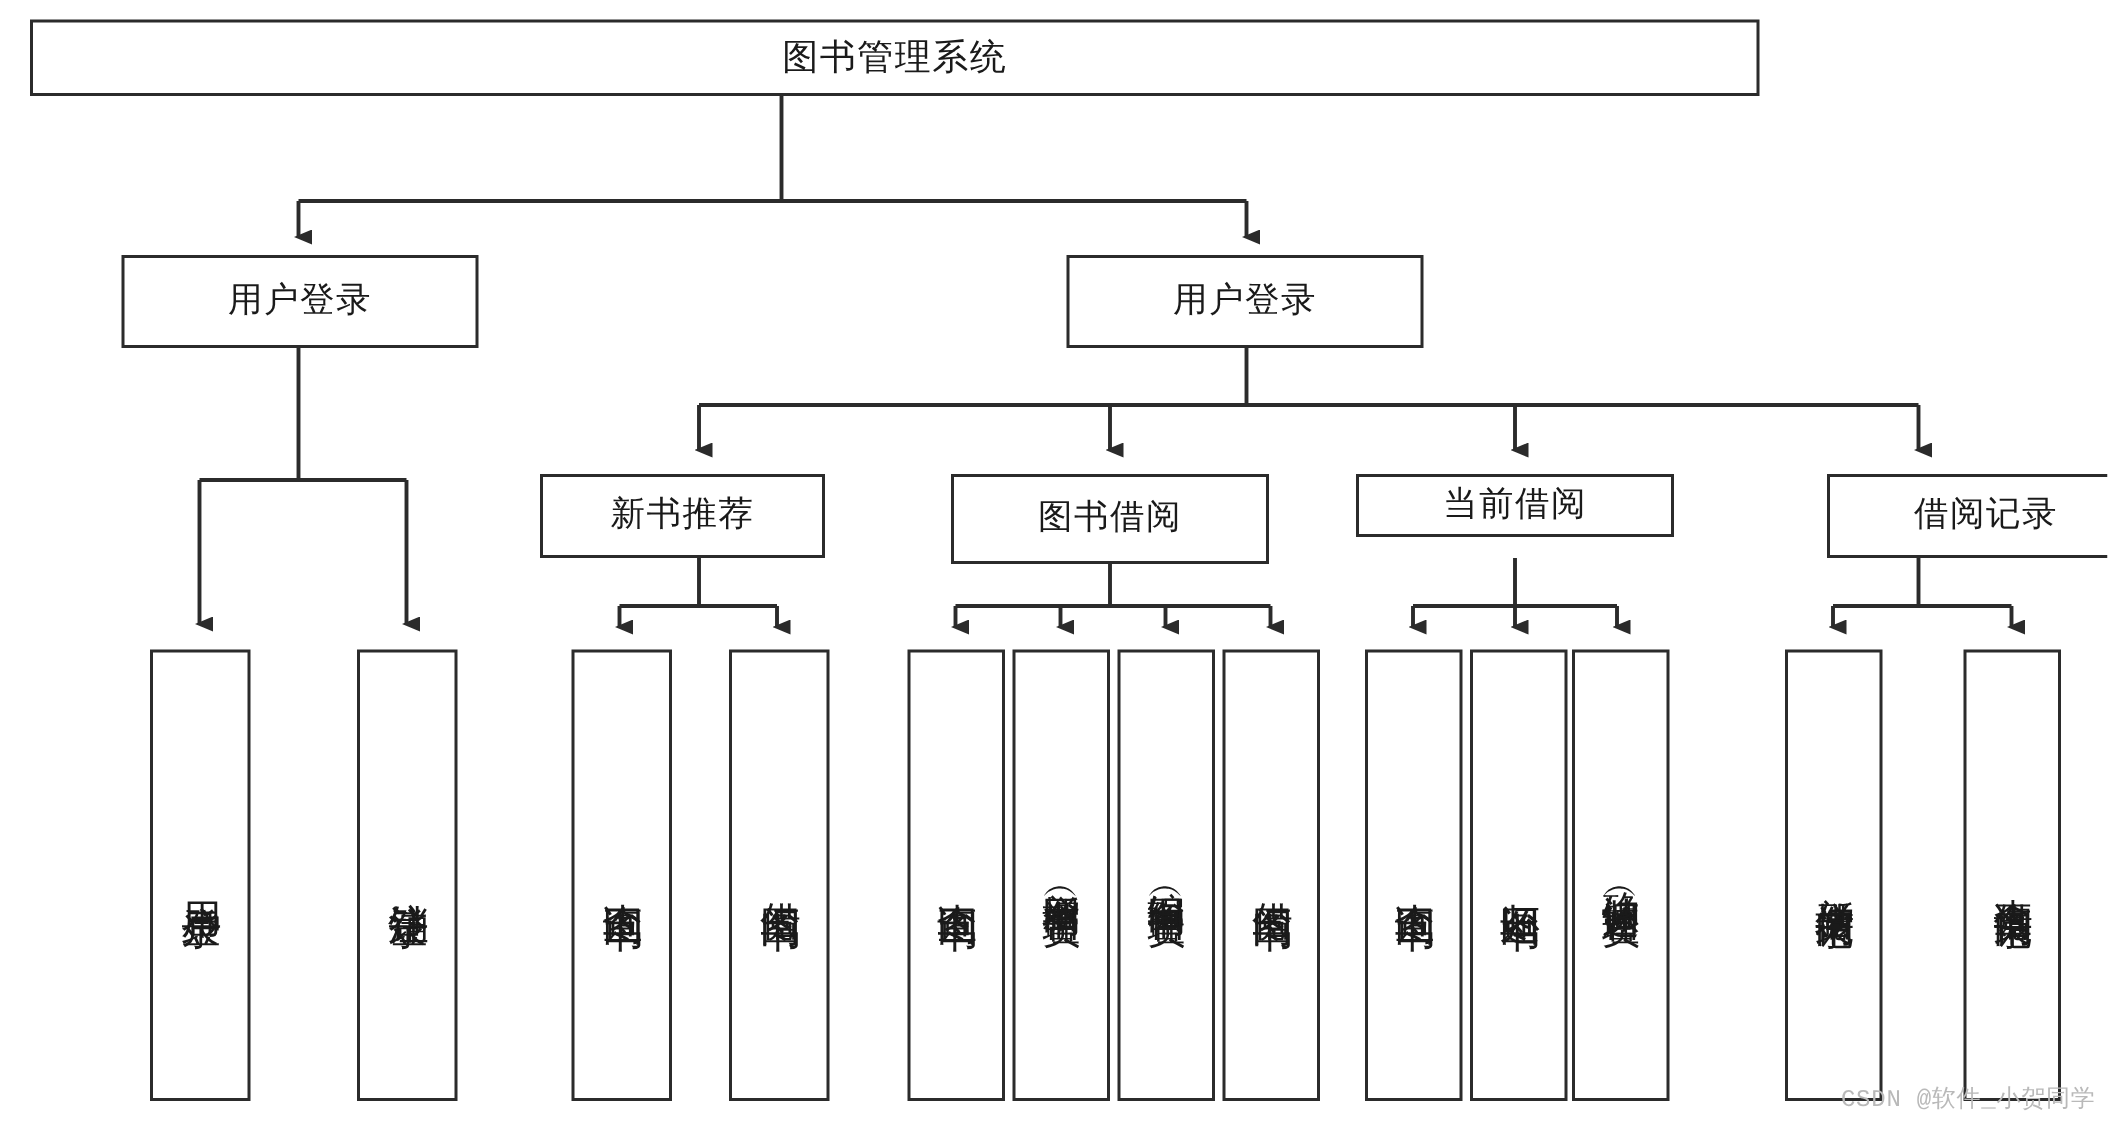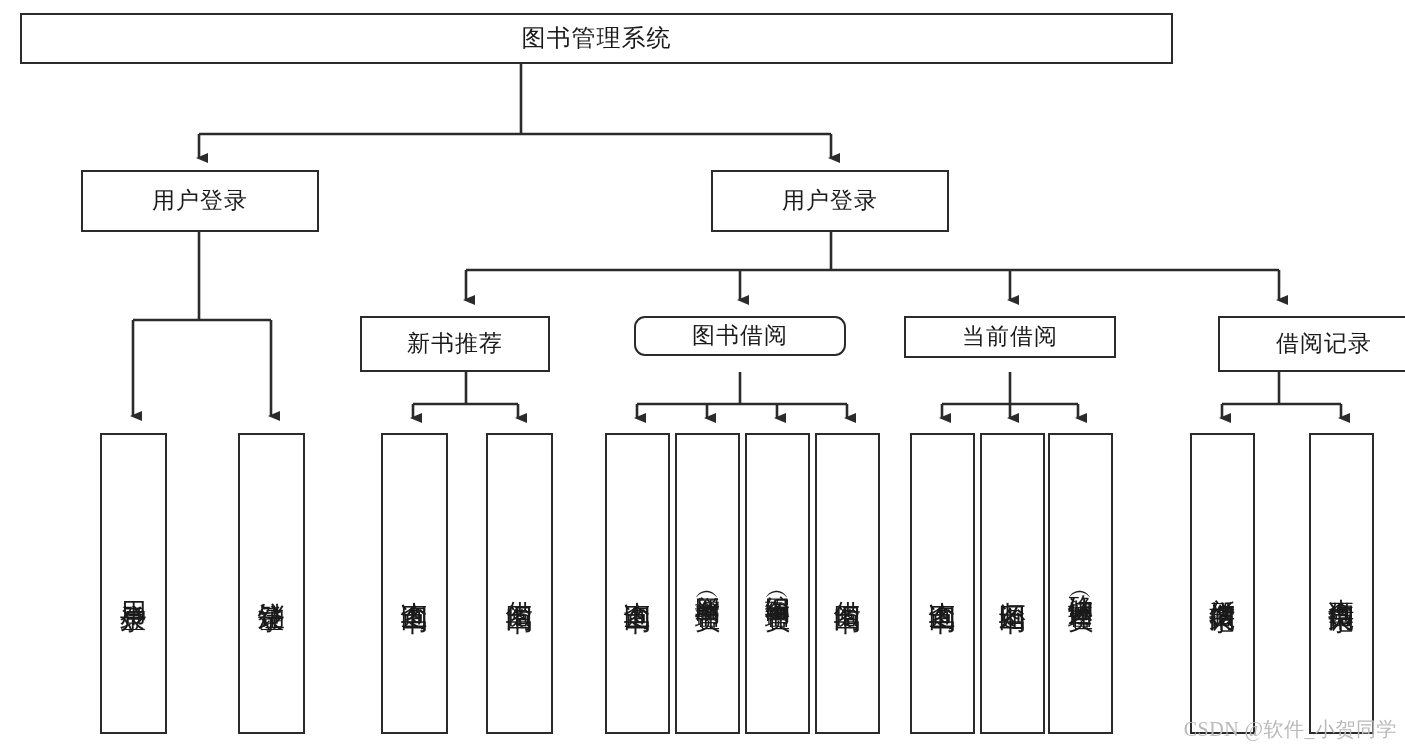--- a/index.html
+++ b/index.html
@@ -56,26 +56,26 @@
     white-space: nowrap;
   }
   .node-v .vtext {
     writing-mode: vertical-rl;
     text-orientation: upright;
   }
   #watermark {
     position: absolute;
     right: 8px;
     bottom: 4px;
-    font-size: 20px;
+    font-size: 16px;
     color: #b9b9b9;
     letter-spacing: 0.5px;
     z-index: 3;
     white-space: nowrap;
-    font-family: Liberation Serif, serif;
+    font-family: Liberation Mono, monospace;
   }
 </style>
 </head>
 <body>
 
 <div id="diagram-root">
 
   <svg id="wires" viewBox="0 0 1405 747" xmlns="http://www.w3.org/2000/svg">
     <defs>
       <marker id="arrow" markerWidth="12" markerHeight="12" refX="5" refY="9" orient="auto" markerUnits="userSpaceOnUse">
@@ -133,21 +133,21 @@
   <div class="node node-h" style="left:81px; top:170px; width:238px; height:62px;">
     <span>用户登录</span>
   </div>
   <div class="node node-h" style="left:711px; top:170px; width:238px; height:62px;">
     <span>用户登录</span>
   </div>
 
   <div class="node node-h" style="left:360px; top:316px; width:190px; height:56px;">
     <span>新书推荐</span>
   </div>
-  <div class="node node-h" style="left:634px; top:316px; width:212px; height:40px;border-radius:11px;">
+  <div class="node node-h" style="left:634px; top:316px; width:212px; height:60px;">
     <span>图书借阅</span>
   </div>
   <div class="node node-h" style="left:904px; top:316px; width:212px; height:42px;">
     <span>当前借阅</span>
   </div>
   <div class="node node-h" style="left:1173px; top:316px; width:212px; height:56px;margin-left:45px;">
     <span>借阅记录</span>
   </div>
 
   <div class="node node-v" style="left:100px; top:433px; width:67px; height:301px;">

